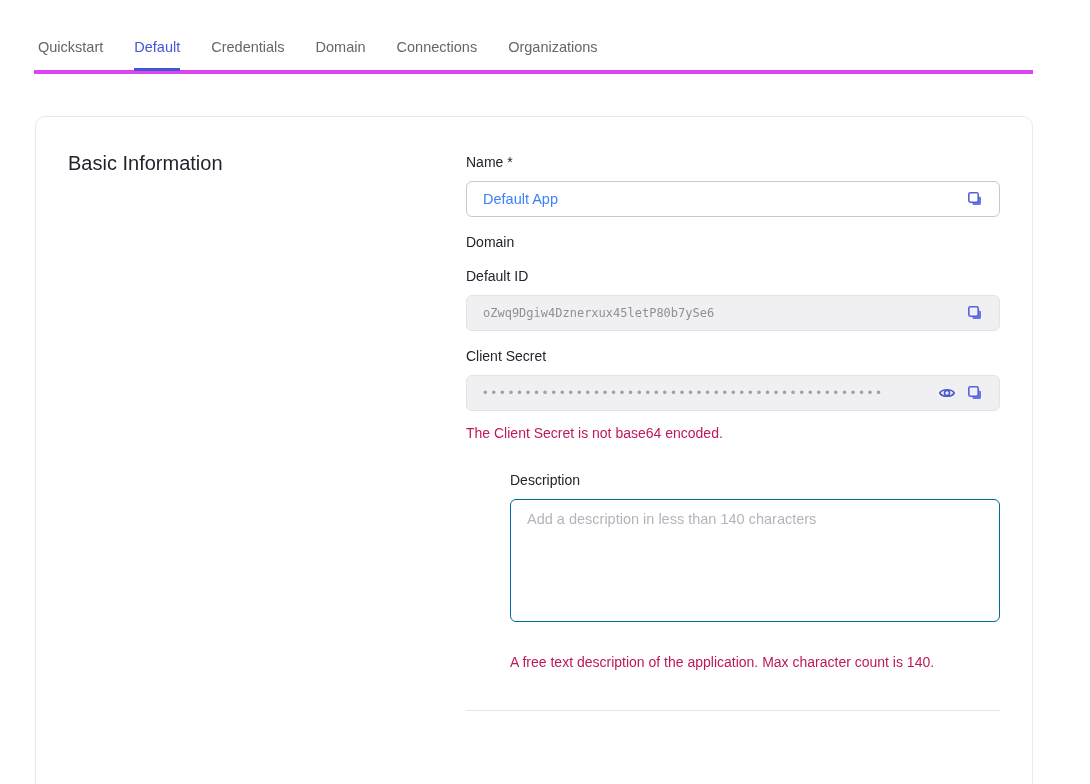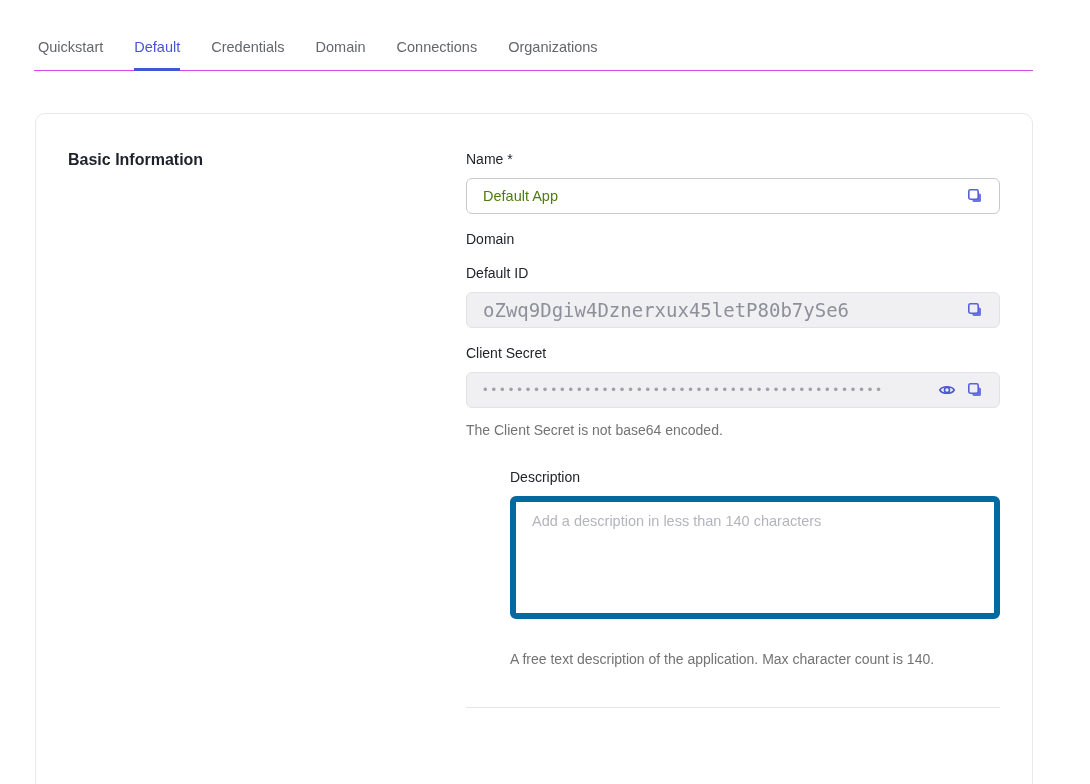--- a/index.html
+++ b/index.html
@@ -1,55 +1,55 @@
 <!DOCTYPE html>
 <html style="--accent: #4655d4;"><head>
 <meta charset="utf-8">
 <style>
   * { margin:0; padding:0; box-sizing:border-box; }
   html,body { width:1090px; height:784px; overflow:hidden; background:#ffffff;
               font-family:"Liberation Sans", sans-serif; }
 
   
   .tabbar { margin:35px 57px 0 34px; display:flex; gap:31px;
-            border-bottom:1px solid #d946ef; padding-left:4px; }
+            border-bottom:4px solid #d946ef; padding-left:4px; }
   .tab { font-size:14.5px; line-height:15px; color:#63666d; cursor:pointer;
          padding:5px 0 13px; border-bottom:3px solid transparent; margin-bottom:-1px; }
   .tab.active { color:var(--accent,#4655d4); border-bottom-color:var(--accent,#4655d4); }
 
   
   .card { margin:42px 57px 0 35px; border:1px solid #e8e9eb; border-radius:10px;
           padding:36px 32px 60px; min-height:700px; display:flex; }
   .card-left { width:398px; flex:none; }
-  .section-title { font-size:16px; font-weight:700; color:#1e212a; line-height:20px; }
+  .section-title { font-size:20px; font-weight:400; color:#1e212a; line-height:20px; }
   .card-right { flex:1; min-width:0; }
 
   
   .field { margin-bottom:16px; }
   .field-label { font-size:14px; line-height:18px; color:#21242c; margin-bottom:10px; }
   .req { margin-left:4px; color:#21242c; }
   .control { height:36px; border:1px solid #c8c9cd; border-radius:6px; background:#fff;
              display:flex; align-items:center; padding:0 11px 0 16px; }
-  .control .value { flex:1; font-size:14.5px; color:#4d7c0f; border:none; outline:none;
+  .control .value { flex:1; font-size:14.5px; color:#3b82f6; border:none; outline:none;
                     background:transparent; height:100%; min-width:0;
                     font-family:"Liberation Sans", sans-serif; }
   .control.disabled { background:#f0f0f2; border-color:#e2e3e6; }
   .control.disabled .value { color:#8d909a; }
-  .mono .value { font-family:"DejaVu Sans Mono", monospace; font-size:19px; }
+  .mono .value { font-family:"DejaVu Sans Mono", monospace; font-size:12px; }
   .dots { flex:1; overflow:hidden; white-space:nowrap; color:#9fa1a8; font-size:13px;
           letter-spacing:4px; line-height:36px; user-select:none; }
 
   .icon-btn { flex:none; width:26px; height:26px; border:none; background:transparent;
               display:flex; align-items:center; justify-content:center; cursor:pointer;
               padding:0; margin-left:2px; border-radius:4px; }
   .icon-btn svg { display:block; }
 
-  .helper { font-size:14px; line-height:20px; color:#737373; margin-top:12px; }
+  .helper { font-size:14px; line-height:20px; color:#be185d; margin-top:12px; }
   .field-description { margin-top:28px; margin-bottom:0;padding-left:44px; }
-  textarea.textarea { width:100%; height:123px; border:6px solid #0369a1; border-radius:6px;
+  textarea.textarea { width:100%; height:123px; border:1px solid #0369a1; border-radius:6px;
                       resize:none; padding:11px 16px; font-size:14.5px; color:#3d4047;
                       font-family:"Liberation Sans", sans-serif; outline:none; }
   textarea.textarea::placeholder { color:#b3b5bc; }
   .helper-after-textarea { margin-top:26px; }
 
   .divider { border:none; border-top:1px solid #e5e6e8; margin-top:38px; width:100%; }
 </style>
 </head>
 <body>
 

